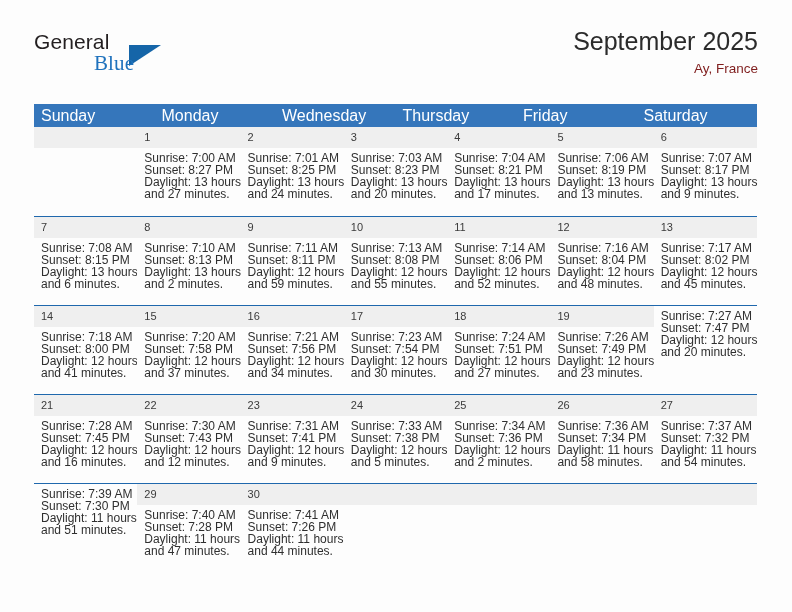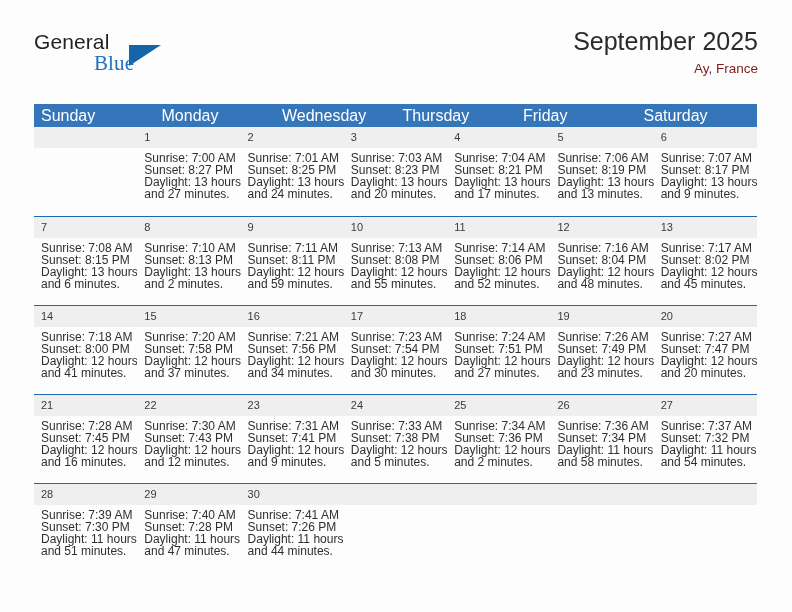--- a/index.html
+++ b/index.html
@@ -291,21 +291,20 @@
           <div class="cell">
             <span class="daynum">19</span>
             <div class="info">
               <div>Sunrise: 7:26 AM</div>
               <div>Sunset: 7:49 PM</div>
               <div>Daylight: 12 hours</div>
               <div>and 23 minutes.</div>
             </div>
           </div>
           <div class="cell">
-            <span class="daynum">20</span>
             <div class="info">
               <div>Sunrise: 7:27 AM</div>
               <div>Sunset: 7:47 PM</div>
               <div>Daylight: 12 hours</div>
               <div>and 20 minutes.</div>
             </div>
           </div>
         </div>
         <div class="week">
           <div class="cell">
@@ -367,21 +366,20 @@
             <div class="info">
               <div>Sunrise: 7:37 AM</div>
               <div>Sunset: 7:32 PM</div>
               <div>Daylight: 11 hours</div>
               <div>and 54 minutes.</div>
             </div>
           </div>
         </div>
         <div class="week">
           <div class="cell">
-            <span class="daynum">28</span>
             <div class="info">
               <div>Sunrise: 7:39 AM</div>
               <div>Sunset: 7:30 PM</div>
               <div>Daylight: 11 hours</div>
               <div>and 51 minutes.</div>
             </div>
           </div>
           <div class="cell">
             <span class="daynum">29</span>
             <div class="info">

